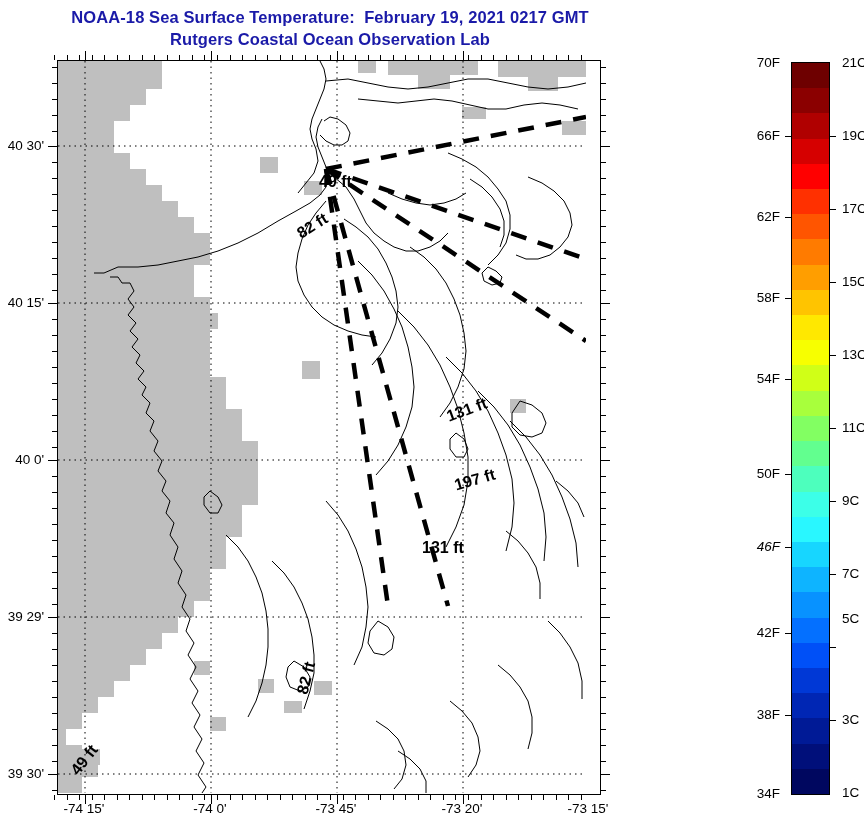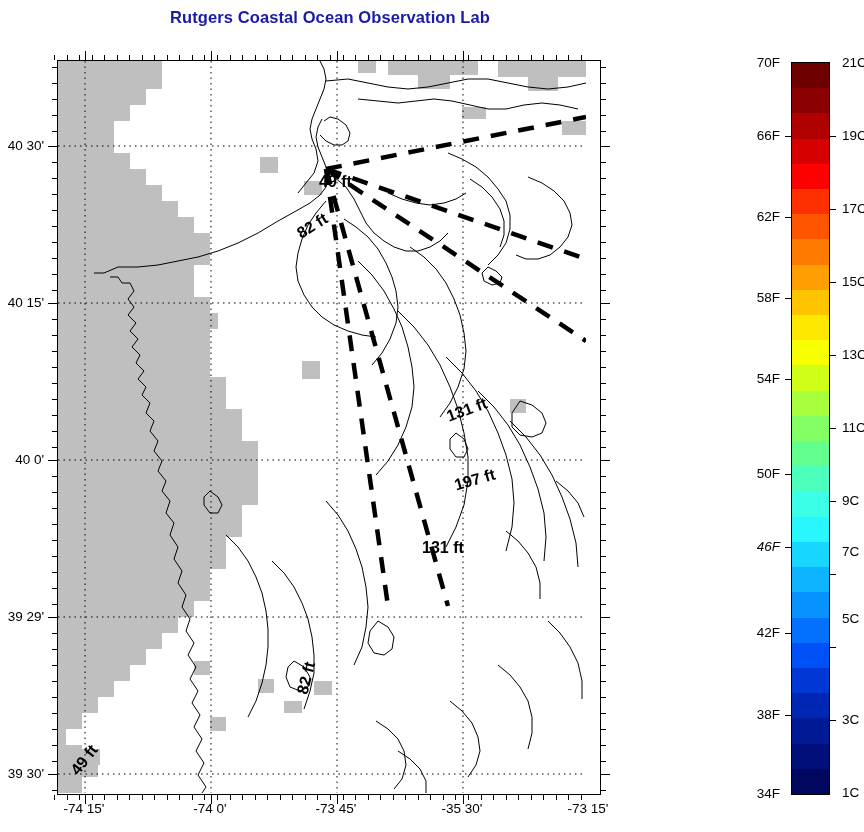--- a/index.html
+++ b/index.html
@@ -49,20 +49,21 @@
             transform:translateY(-50%);white-space:nowrap;}
   #cb-f-wrap{position:absolute;left:0;top:0;width:786px;height:832px;}
   #cb-f-wrap .cb-lab-f{right:6px;}
   .cb-lab-c{position:absolute;left:842px;font-size:13.5px;color:#000;
             transform:translateY(-50%);white-space:nowrap;}
 </style>
 </head>
 <body>
 
 <div id="title-block">
+  <div style="color: rgb(26, 26, 168);">NOAA-18 Sea Surface Temperature:  February 19, 2021 0217 GMT</div>
   <div style="color: rgb(26, 26, 168);">Rutgers Coastal Ocean Observation Lab</div>
 </div>
 
 <div id="map-axes">
   <div id="map-clip">
     <svg id="map-svg" width="528" height="732" viewBox="0 0 528 732">
 
       <g fill="#bfbfbf" stroke="none">
         <path d="M0,0 H46 V26 H57 V40 H90 V52 H100 V66 H116 V80 H131 V94 H146 V108 H161
                  V122 H176 V136 H191 V150 H206 V164 H221 V178 H236 V192 H251 V206 H266
@@ -410,21 +411,21 @@
     <span class="tick rgt" style="top:700px;"></span>
     <span class="tick rgt major" style="top:713px;"></span>
     <span class="tick rgt" style="top:729px;"></span>
   </div>
 </div>
 
 <div>
   <span class="xlab" style="left:84px;">-74 15'</span>
   <span class="xlab" style="left:210px;">-74 0'</span>
   <span class="xlab" style="left:336px;">-73 45'</span>
-  <span class="xlab" style="left:462px;">-35 30'</span>
+  <span class="xlab" style="left:462px;">-73 20'</span>
   <span class="xlab" style="left:588px;">-73 15'</span>
 </div>
 
 <div id="ylab-wrap">
   <span class="ylab" style="top:145px;">40 30'</span>
   <span class="ylab" style="top:302px;">40 15'</span>
   <span class="ylab" style="top:459px;">40 0'</span>
   <span class="ylab" style="top:616px;">39 29'</span>
   <span class="ylab" style="top:773px;">39 30'</span>
 </div>
@@ -465,17 +466,17 @@
 </div>
 
 <div>
   <span class="cb-lab-c" style="top:62px;">21C</span>
   <span class="cb-lab-c" style="top:135px;">19C</span>
   <span class="cb-lab-c" style="top:208px;">17C</span>
   <span class="cb-lab-c" style="top:281px;">15C</span>
   <span class="cb-lab-c" style="top:354px;">13C</span>
   <span class="cb-lab-c" style="top:427px;">11C</span>
   <span class="cb-lab-c" style="top:500px;">9C</span>
-  <span class="cb-lab-c" style="top:551px;text-align:center;">7C</span>
+  <span class="cb-lab-c" style="top:573px;text-align:center;">7C</span>
   <span class="cb-lab-c" style="top:618px;">5C</span>
   <span class="cb-lab-c" style="top:719px;">3C</span>
   <span class="cb-lab-c" style="top:792px;">1C</span>
 </div>
 
 </body></html>

